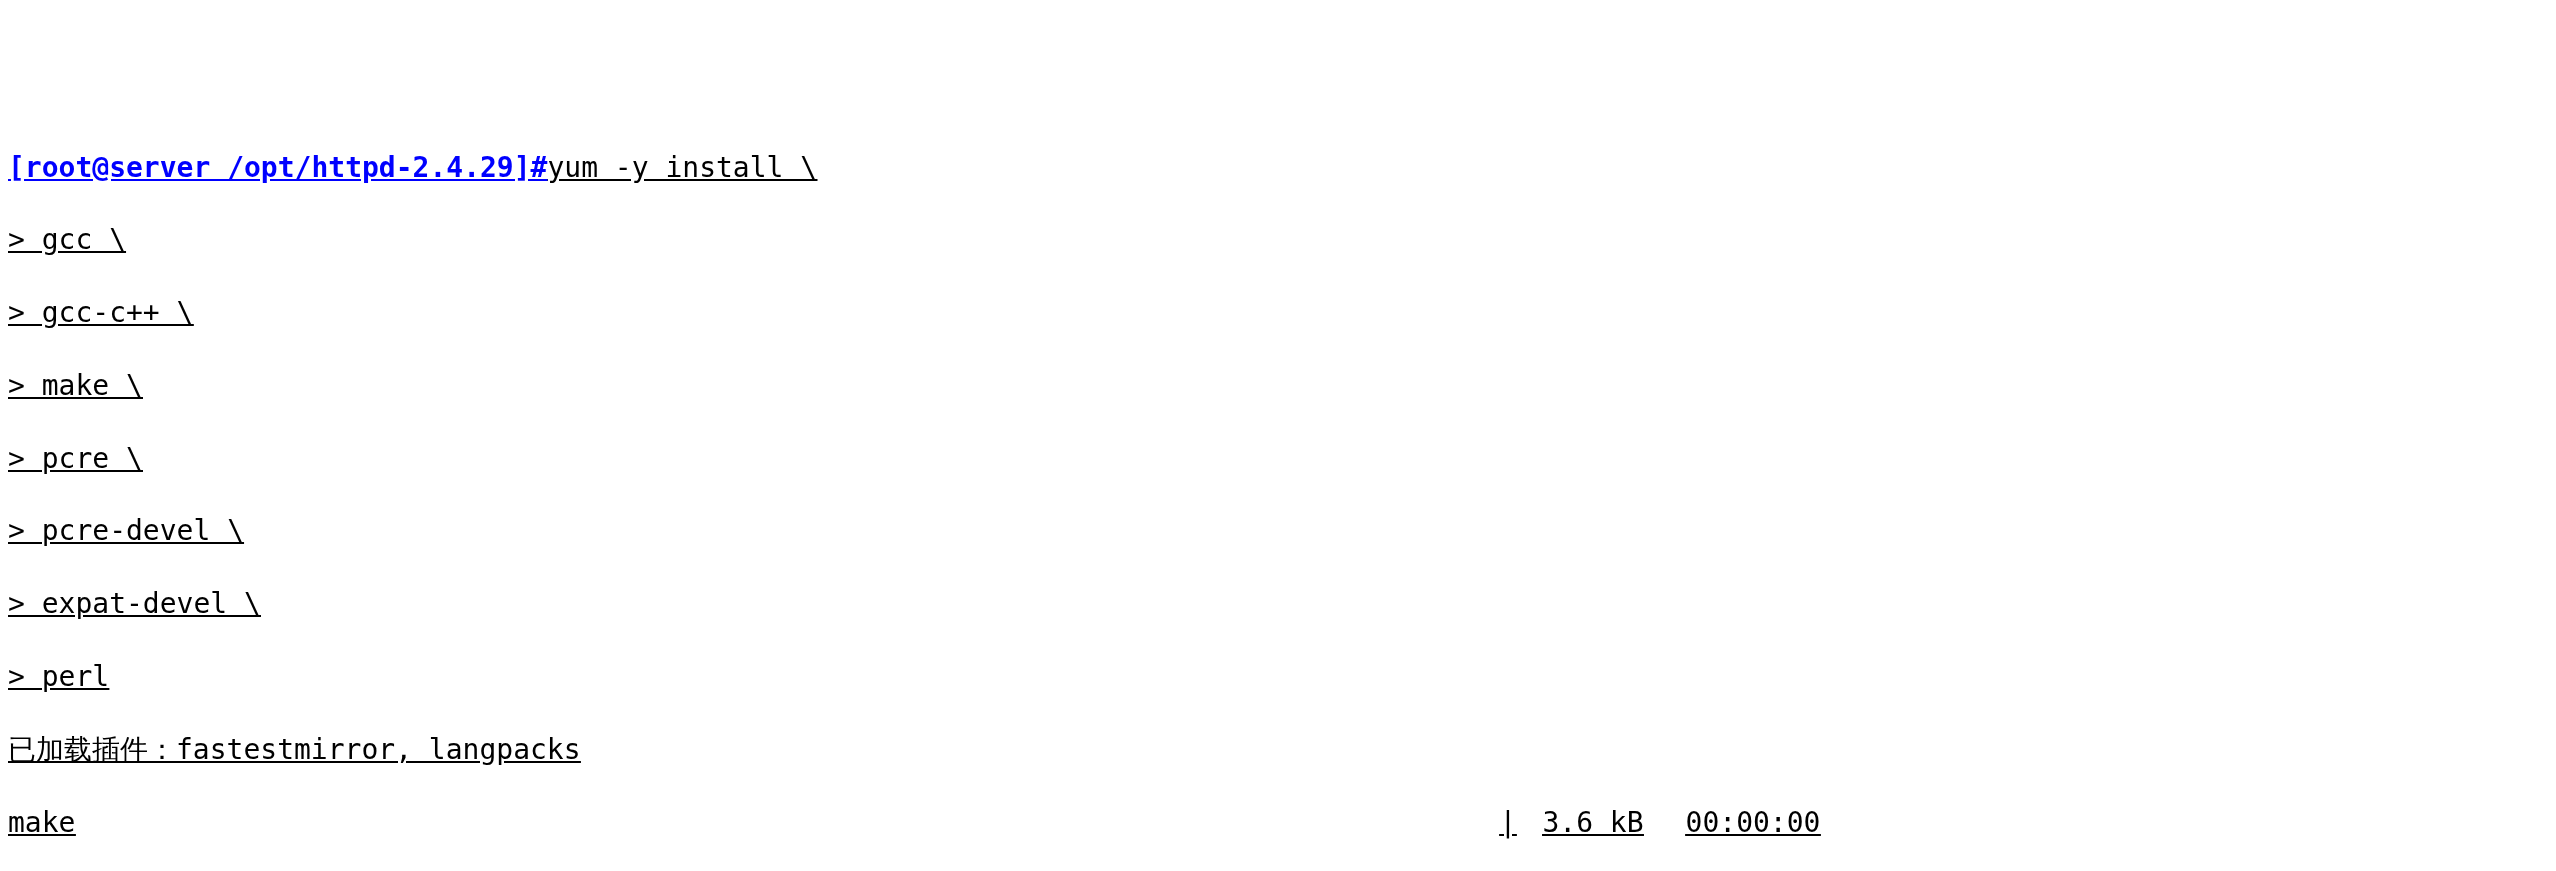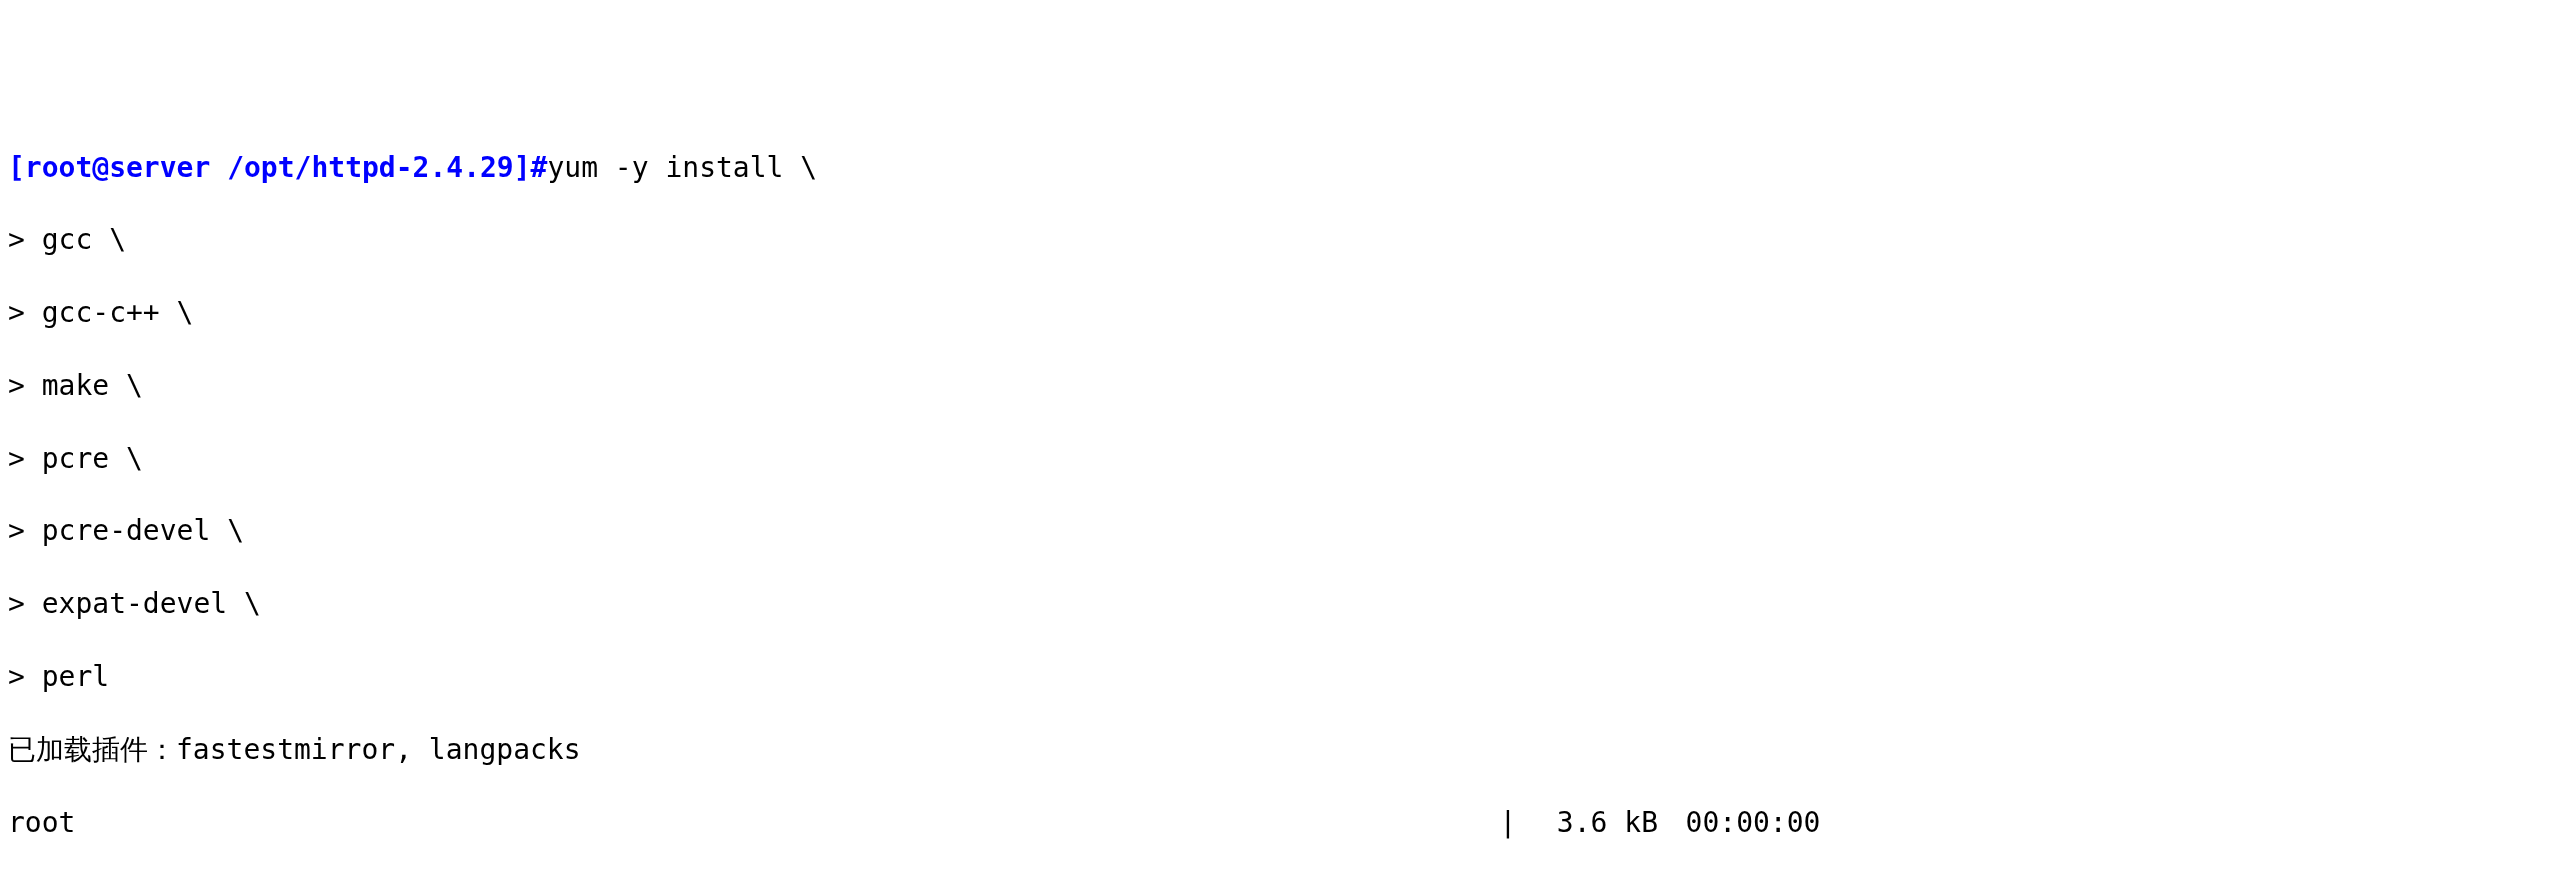--- a/index.html
+++ b/index.html
@@ -1,18 +1,19 @@
 <!DOCTYPE html>
 <html><head>
   <meta charset="utf-8">
   <style>
     * {
       margin: 0;
       padding: 0;
       box-sizing: border-box;
+      text-decoration: underline;
     }
     body {
       background: #ffffff;
       font-family: "DejaVu Sans Mono", "Liberation Mono", Consolas, monospace;
       font-size: 28px;
       line-height: 1.3;
       color: #000000;
       padding: 4px 8px;
       white-space: pre;
     }
@@ -32,21 +33,21 @@
     .col-speed {
       width: 150px;
       text-align: right;
     }
     .col-pipe {
       width: 40px;
       text-align: center;
     }
     .col-size {
       width: 130px;
-      text-align: right;
+      text-align: center;
     }
     .col-time {
       width: 190px;
       text-align: center;
     }
     .col-eta {
       padding-left: 16px;
     }
   </style>
 </head>
@@ -56,21 +57,21 @@
 
 <span class="line"><span class="prompt">[root@server /opt/httpd-2.4.29]#</span><span>yum -y install \</span></span>
 <span class="line">&gt; gcc \</span>
 <span class="line">&gt; gcc-c++ \</span>
 <span class="line">&gt; make \</span>
 <span class="line">&gt; pcre \</span>
 <span class="line">&gt; pcre-devel \</span>
 <span class="line">&gt; expat-devel \</span>
 <span class="line">&gt; perl</span>
 <span class="line">已加载插件：fastestmirror, langpacks</span>
-<div class="output-row"><span class="col-name">root</span><span class="col-speed"></span><span class="col-pipe">|</span><span class="col-size">3.6 kB</span><span class="col-time">00:00:00</span><span class="col-eta"></span></div>
+<div class="output-row"><span class="col-name">make</span><span class="col-speed"></span><span class="col-pipe">|</span><span class="col-size">3.6 kB</span><span class="col-time">00:00:00</span><span class="col-eta"></span></div>
 
 
 
 
 
 
 
 
 
 </body></html>

